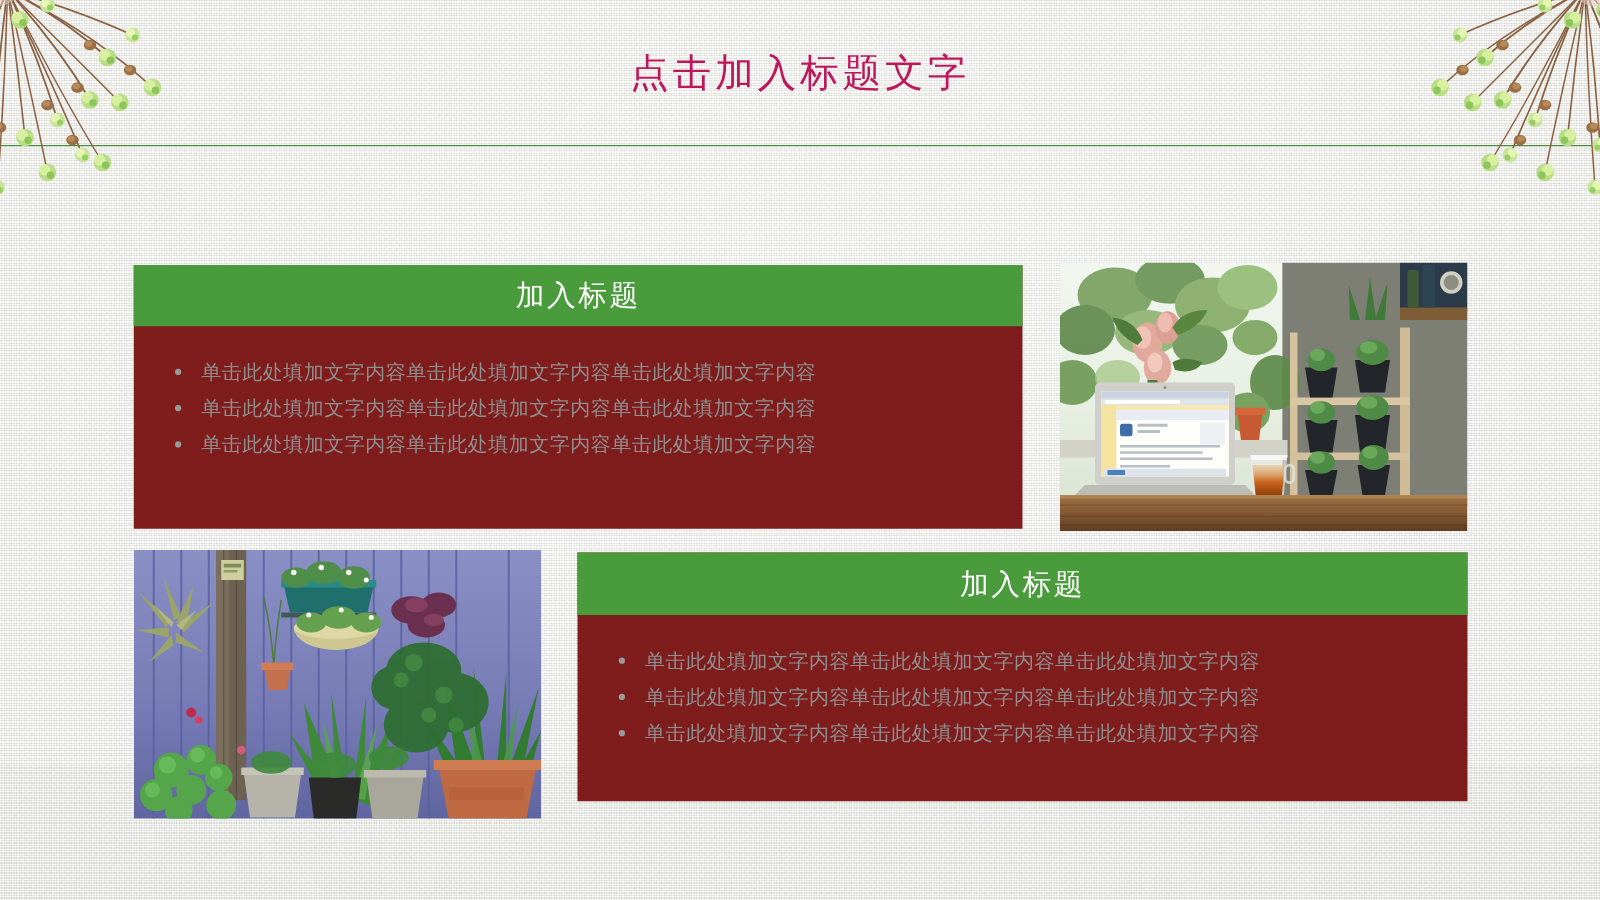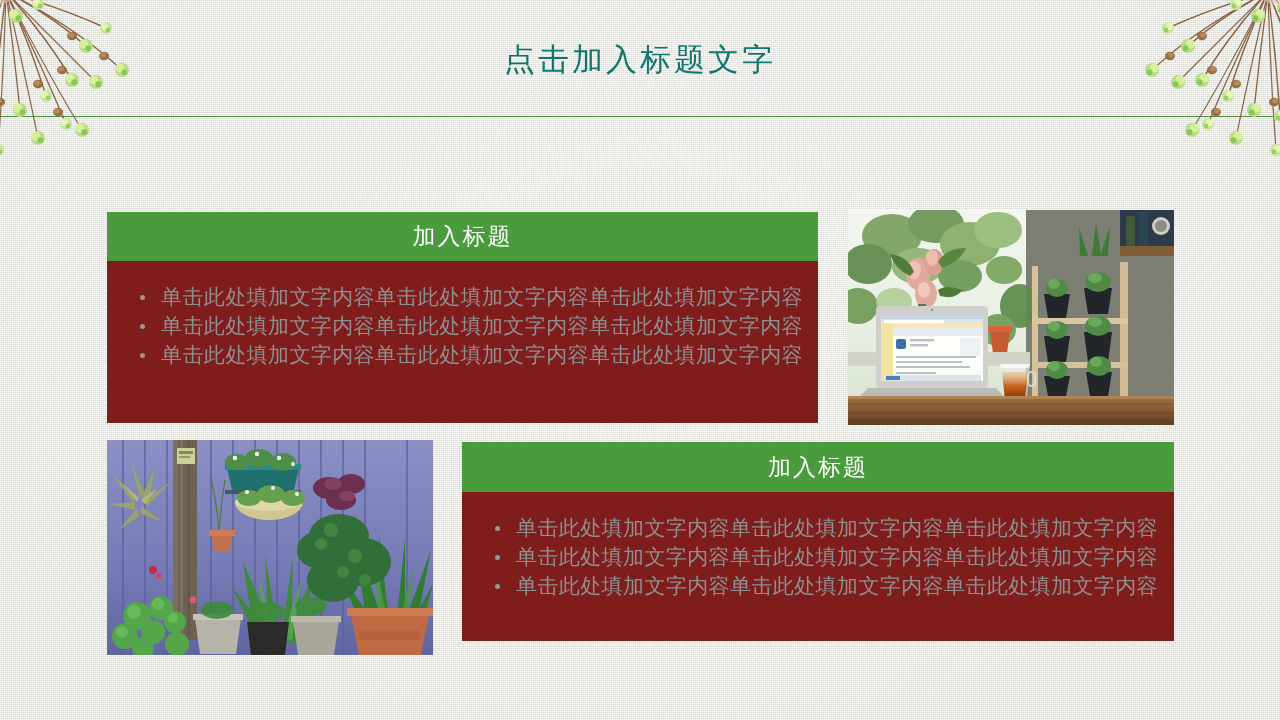--- a/index.html
+++ b/index.html
@@ -52,21 +52,21 @@
     width: 1280px;
     height: 118px;
     display: flex;
     align-items: center;
     justify-content: center;
     z-index: 6;
   }
   .slide-title {
     font-size: 31px;
     letter-spacing: 3px;
-    color: #0f766e;
+    color: #be185d;
     font-weight: 400;
     text-align: center;
     line-height: 1.1;
   }
   .title-rule {
     position: absolute;
     top: 116px;
     left: 0;
     width: 1280px;
     height: 1px;
@@ -102,21 +102,21 @@
     letter-spacing: 2px;
     font-weight: 400;
   }
   .panel-body {
     padding: 22px 14px 0 24px;
   }
   .bullet-list { list-style: none; }
   .bullet-item {
     position: relative;
     padding-left: 30px;
-    font-size: 21px;
+    font-size: 16px;
     line-height: 29px;
     color: #908f90;
     letter-spacing: 0.4px;
     white-space: nowrap;
   }
   .bullet-item::before {
     content: "";
     position: absolute;
     left: 9px;
     top: 12px;

